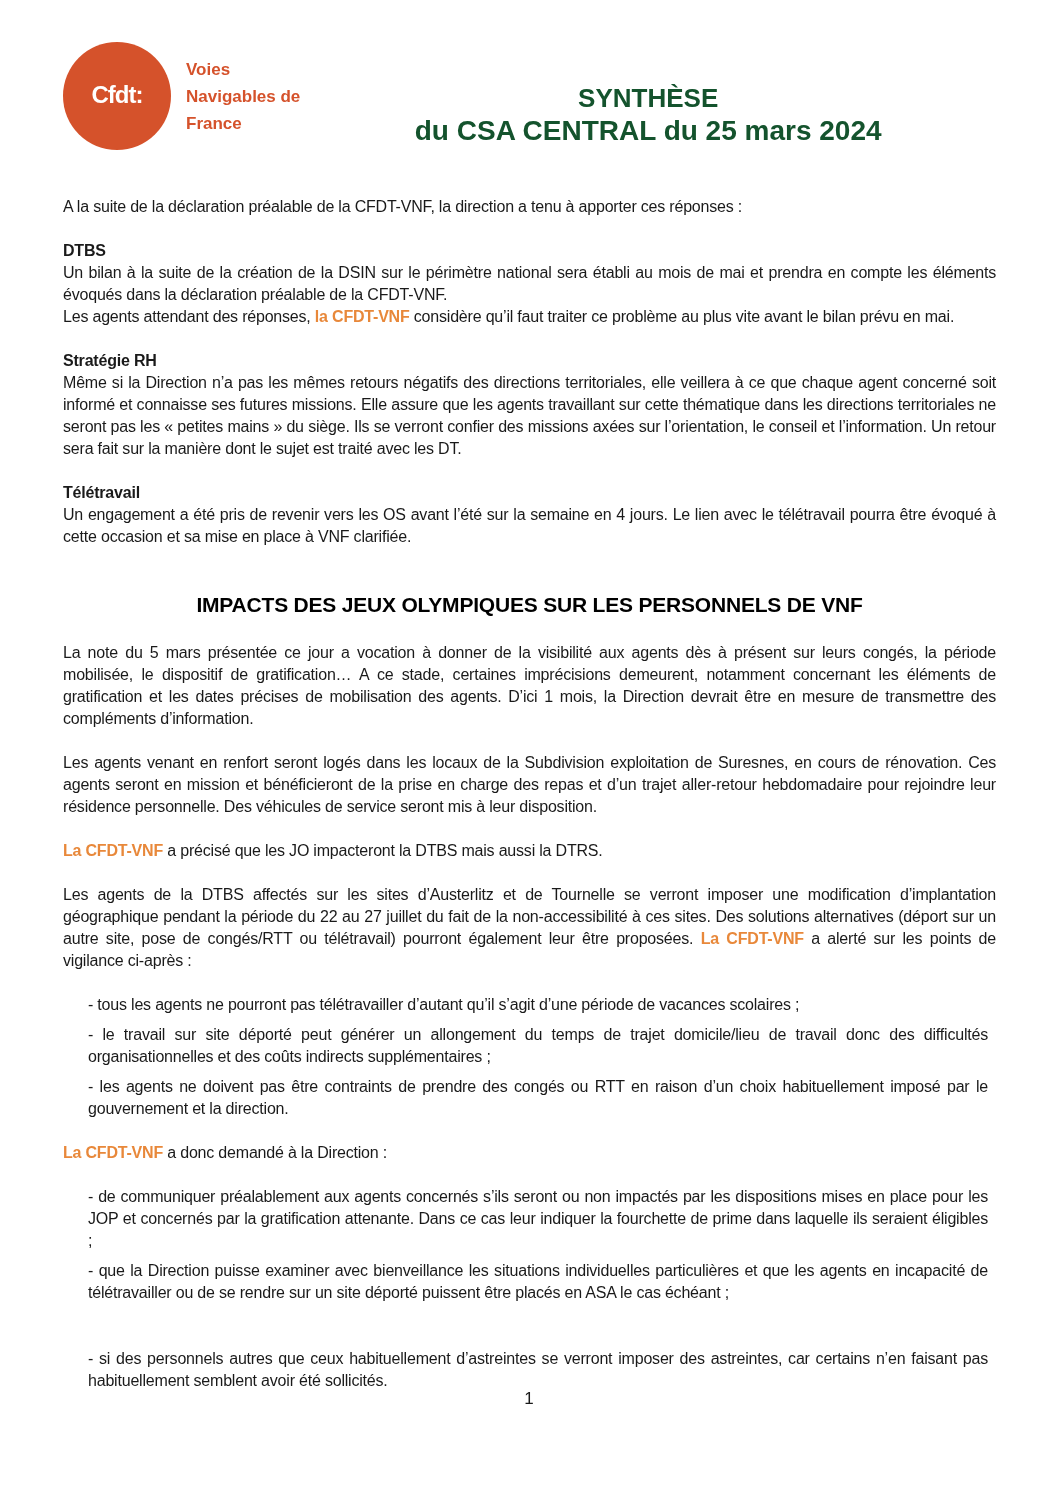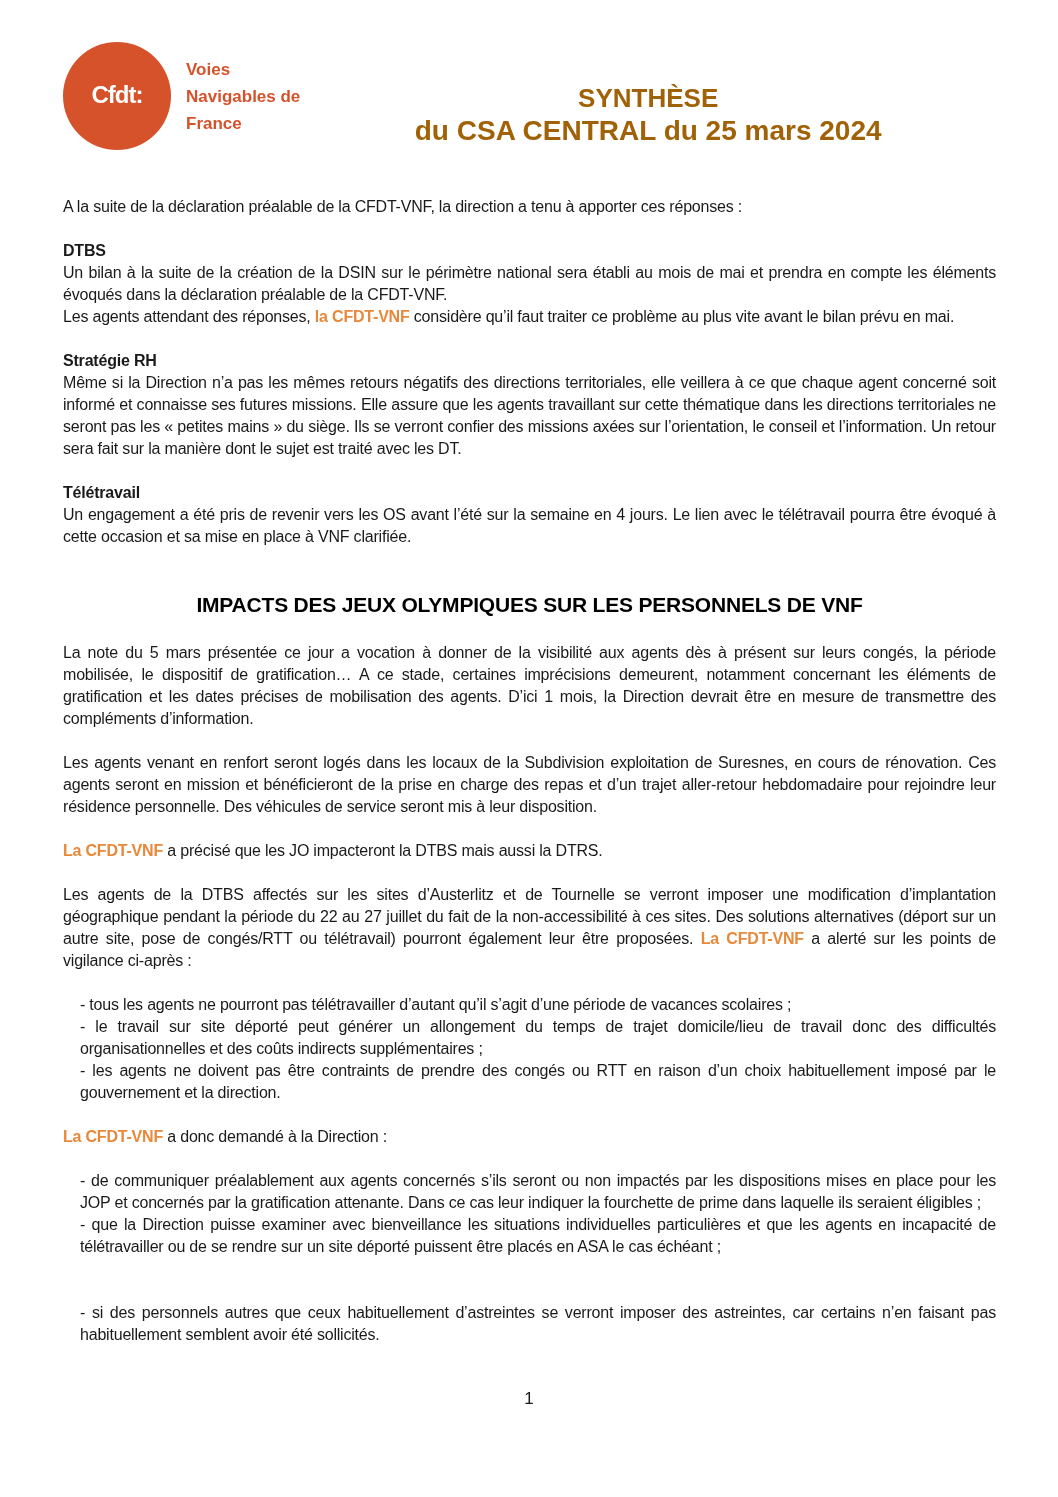--- a/index.html
+++ b/index.html
@@ -27,21 +27,21 @@
     color: #ffffff; font-weight: bold; font-size: 24px;
     letter-spacing: -1px; transform: translateY(-1px);
   }
   .logo-org {
     margin-left: 15px; padding-top: 14px;
     color: #d5522b; font-weight: bold;
     font-size: 17px; line-height: 27px;
   }
   .doc-title {
     flex: 1 1 auto; text-align: center;
-    padding-top: 40px; color: #a16207; font-weight: bold;
+    padding-top: 40px; color: #14532d; font-weight: bold;
   }
   .title-line1 { font-size: 26px; line-height: 32px; }
   .title-line2 { font-size: 28px; line-height: 34px; }
 
   
   .body {
     font-size: 16px; line-height: 22px; letter-spacing: -0.2px;
     text-align: justify;
   }
   .para { margin: 0; }
@@ -49,21 +49,21 @@
   .gap-after  { margin-bottom: 22px; }
   .gap2-after { margin-bottom: 44px; }
   .main-heading {
     margin: 0 0 24px 0;
     text-align: center; font-weight: bold;
     font-size: 21px; line-height: 26px; letter-spacing: -0.2px;
     color: #000000;
   }
   .org { color: #e8883a; font-weight: bold; }
   .dash-list { padding-left: 17px; }
-  .dash-list .para { margin: 0; }
+  .dash-list .para { margin: 8px; }
 
   
   .page-number {
     position: absolute; left: 0; right: 0; bottom: 88px;
     text-align: center; font-size: 17px; color: #1a1a1a;
     font-family: "Liberation Sans", sans-serif;
   }
 </style>
 </head>
 <body>

